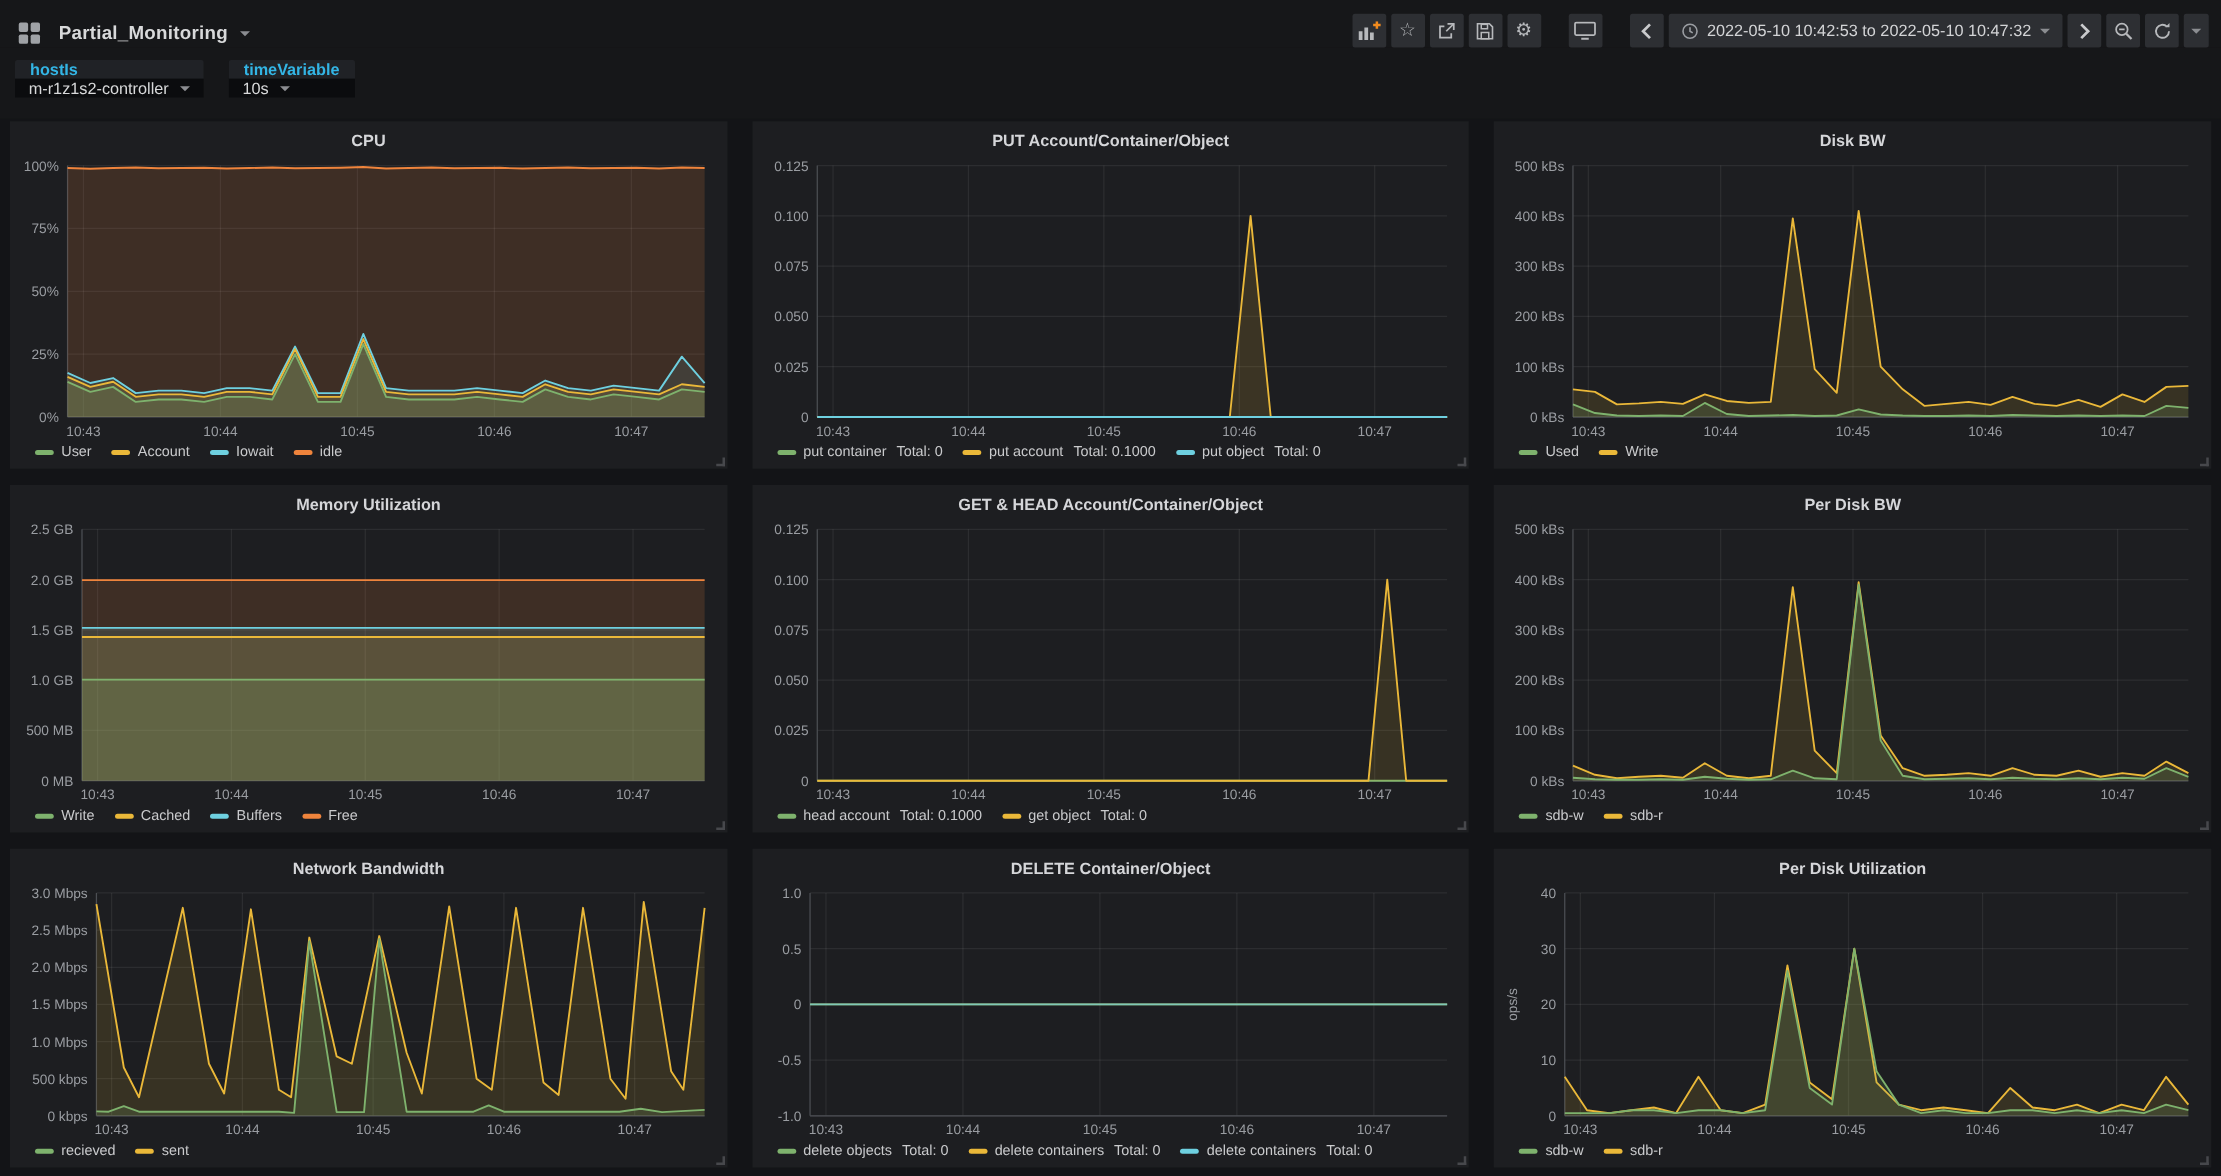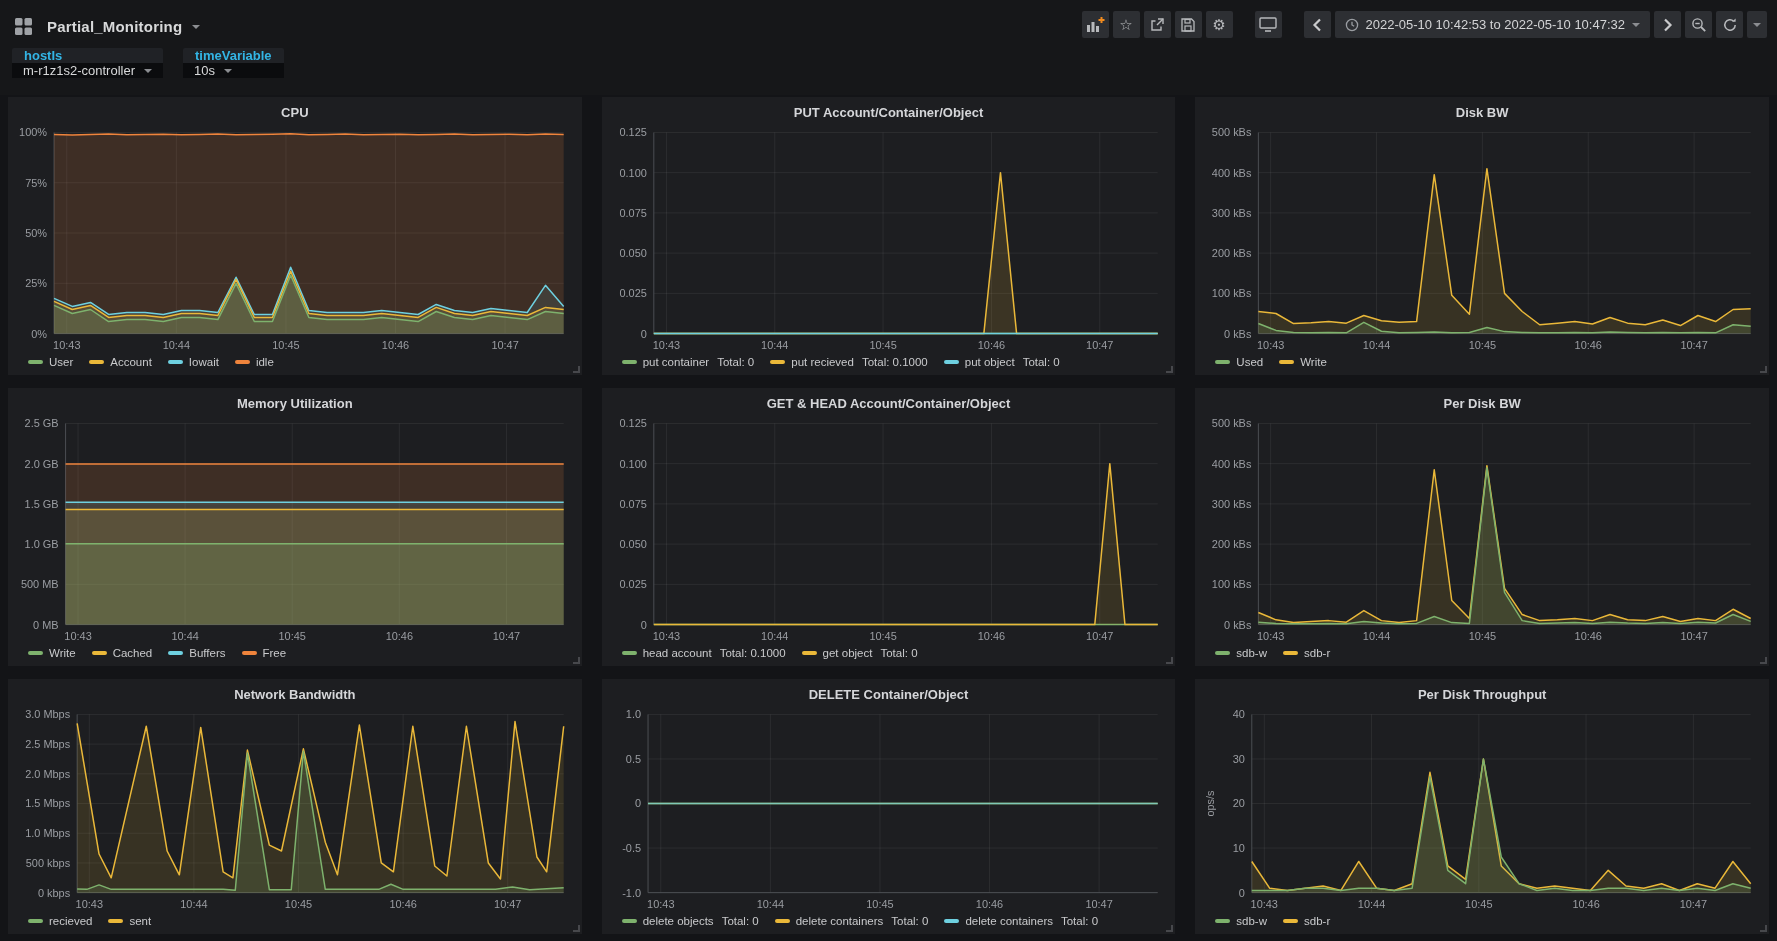--- a/index.html
+++ b/index.html
@@ -240,21 +240,21 @@
         <path d="M44.0 210.0L550.0 210.0" fill="none" stroke="#6ED0E0" stroke-width="1.5" stroke-linejoin="round" opacity="1"></path>
       </svg>
       <div class="legend">
         <span class="legend-item">
           <span class="swatch" style="background: rgb(126, 178, 109);"></span>
           <span>put container</span>
           <span class="total">Total: 0</span>
         </span>
         <span class="legend-item">
           <span class="swatch" style="background: rgb(234, 184, 57);"></span>
-          <span>put recieved</span>
+          <span>put account</span>
           <span class="total">Total: 0.1000</span>
         </span>
         <span class="legend-item">
           <span class="swatch" style="background: rgb(110, 208, 224);"></span>
           <span>put object</span>
           <span class="total">Total: 0</span>
         </span>
       </div>
       <div class="resize-corner"></div>
     </div>
@@ -535,21 +535,21 @@
         </span>
         <span class="legend-item">
           <span class="swatch" style="background: rgb(110, 208, 224);"></span>
           <span>delete containers</span>
           <span class="total">Total: 0</span>
         </span>
       </div>
       <div class="resize-corner"></div>
     </div>
     <div class="panel">
-      <div class="panel-title">Per Disk Throughput</div>
+      <div class="panel-title">Per Disk Utilization</div>
       <svg class="chart" viewBox="0 0 560 206">
         <line x1="61.525" y1="8" x2="61.525" y2="187" stroke="rgba(255,255,255,0.07)"></line>
         <line x1="169.24" y1="8" x2="169.24" y2="187" stroke="rgba(255,255,255,0.07)"></line>
         <line x1="276.95500000000004" y1="8" x2="276.95500000000004" y2="187" stroke="rgba(255,255,255,0.07)"></line>
         <line x1="384.67" y1="8" x2="384.67" y2="187" stroke="rgba(255,255,255,0.07)"></line>
         <line x1="492.385" y1="8" x2="492.385" y2="187" stroke="rgba(255,255,255,0.07)"></line>
         <line x1="49" y1="187" x2="550" y2="187" stroke="rgba(255,255,255,0.07)"></line>
         <text x="42" y="191" text-anchor="end" font-size="11" fill="#9a9da2">0</text>
         <line x1="49" y1="142.25" x2="550" y2="142.25" stroke="rgba(255,255,255,0.07)"></line>
         <text x="42" y="146.25" text-anchor="end" font-size="11" fill="#9a9da2">10</text>

